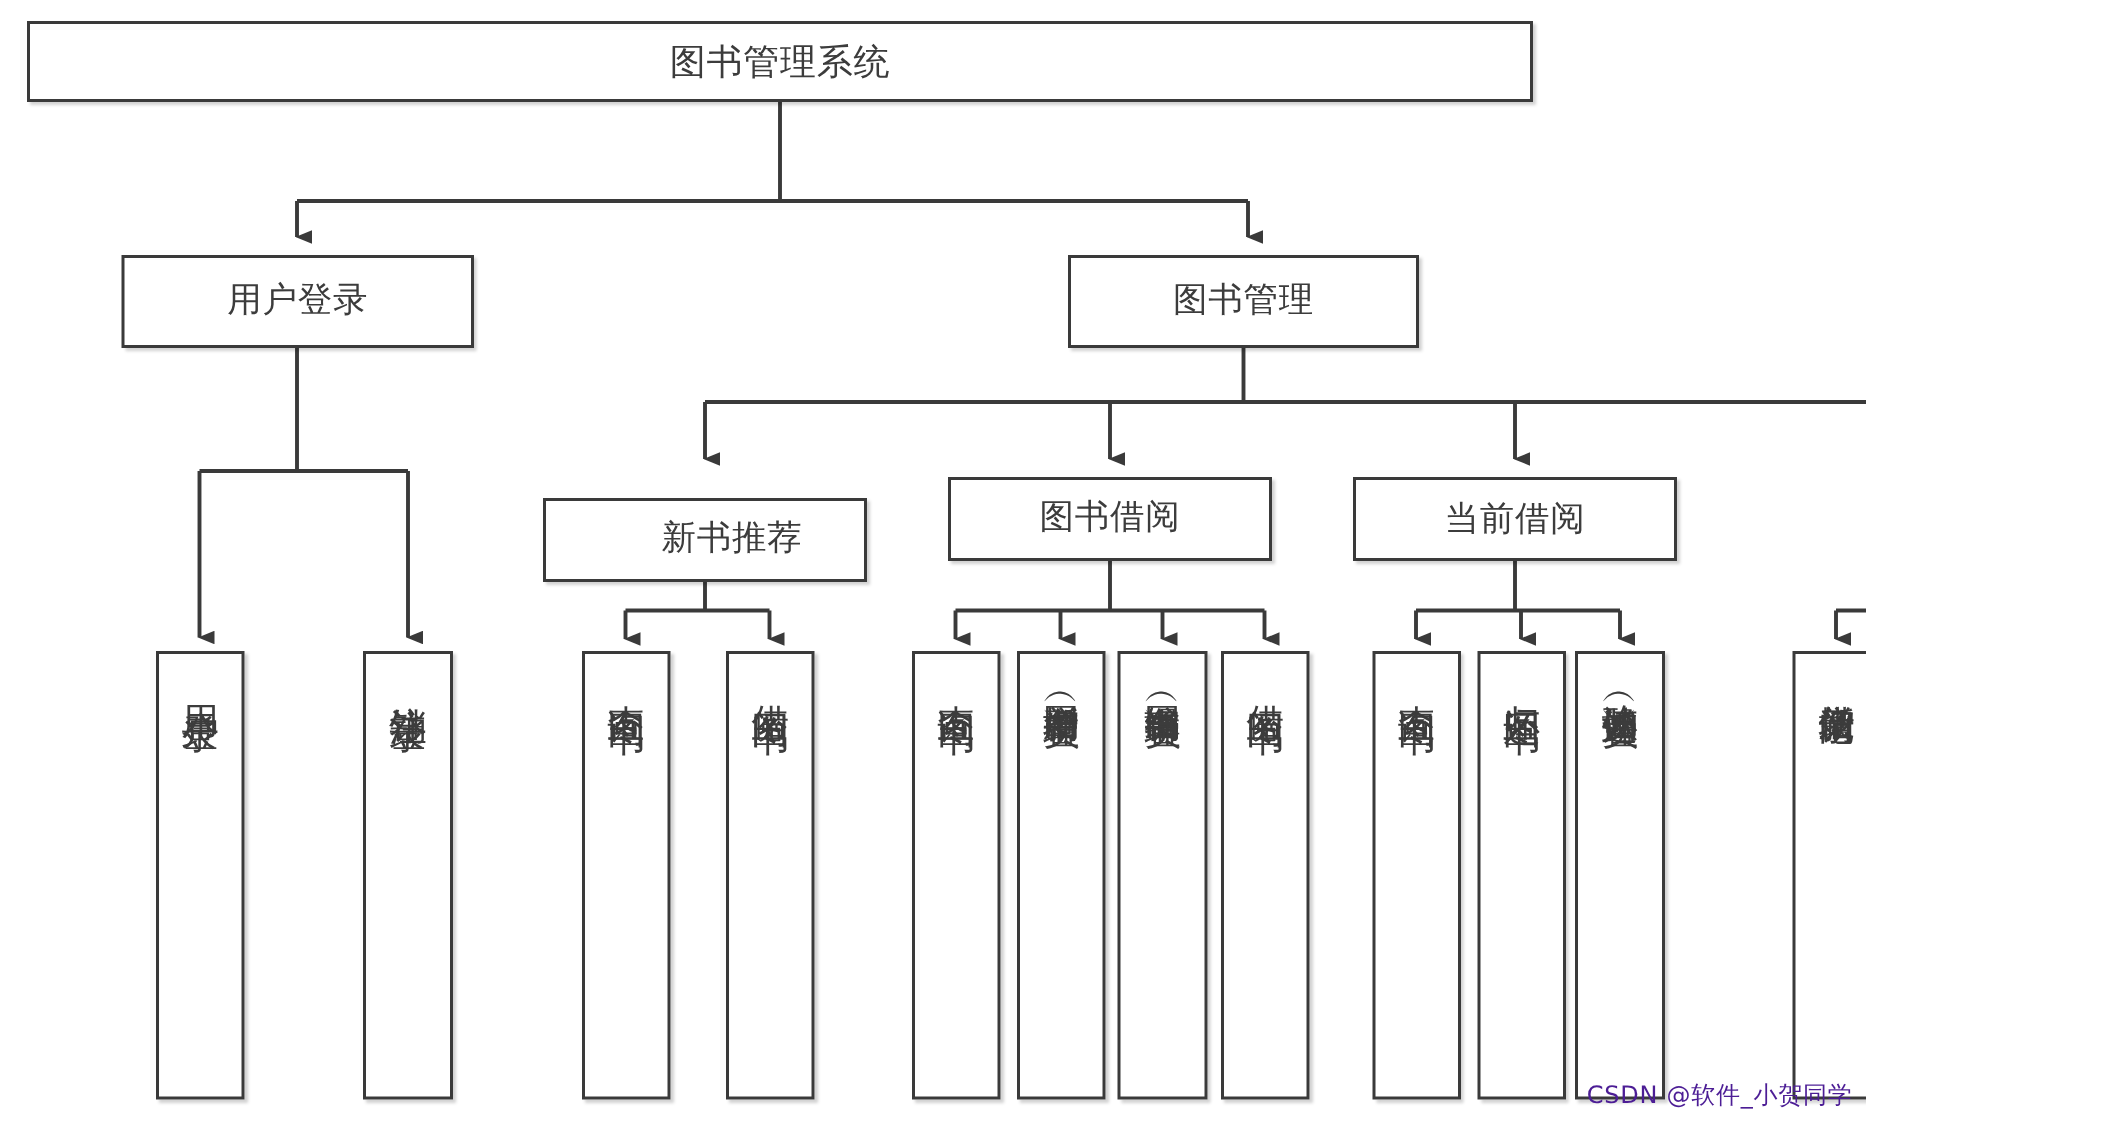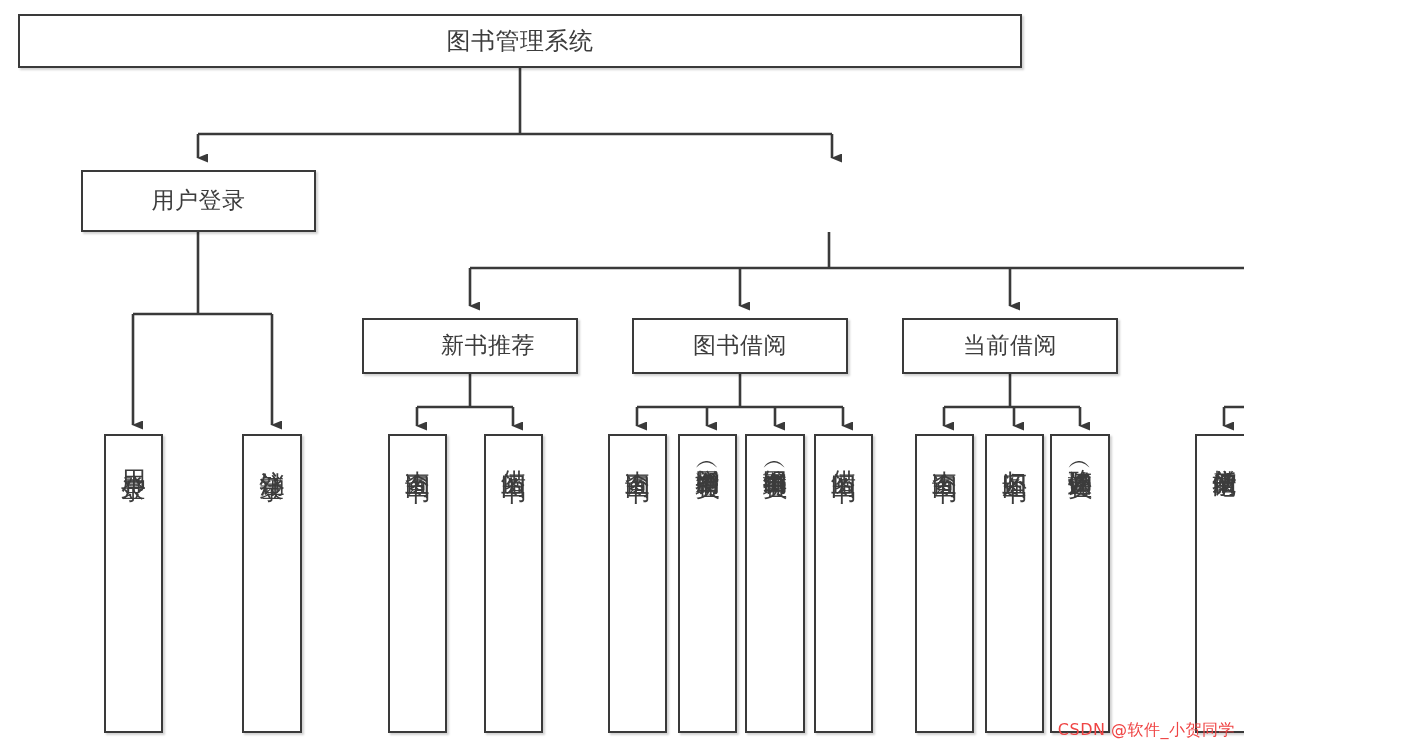--- a/index.html
+++ b/index.html
@@ -65,21 +65,21 @@
   }
   .node.vert.tall .label {
     font-size: 24px;
     letter-spacing: 1px;
   }
   #watermark {
     position: absolute;
     right: 9px;
     bottom: 6px;
     font-size: 16px;
-    color: #ef4444;
+    color: #4c1d95;
     white-space: nowrap;
     letter-spacing: 0.5px;
   }
 </style>
 </head>
 <body>
 
 <div id="canvas">
 
   <svg id="wires" viewBox="0 0 1405 747">
@@ -132,22 +132,25 @@
     </g>
   </svg>
 
   <div class="node horiz root" style="left:18px; top:14px; width:1004px; height:54px;">
     <span class="label">图书管理系统</span>
   </div>
 
   <div class="node horiz" style="left:81px; top:170px; width:235px; height:62px;">
     <span class="label">用户登录</span>
   </div>
-
-  <div class="node horiz" style="left:362px; top:318px; width:216px; height:56px;padding-left:36px;">
+  <div class="node horiz" style="left:712px; top:170px; width:234px; height:62px;">
+    <span class="label">图书管理</span>
+  </div>
+
+  <div class="node horiz" style="left:362px; top:332px; width:216px; height:56px;padding-left:36px;">
     <span class="label">新书推荐</span>
   </div>
   <div class="node horiz" style="left:632px; top:318px; width:216px; height:56px;justify-content:center;">
     <span class="label">图书借阅</span>
   </div>
   <div class="node horiz" style="left:902px; top:318px; width:216px; height:56px;font-family:Liberation Serif, serif;">
     <span class="label">当前借阅</span>
   </div>
 
   <div class="node vert" style="left:104px; top:434px; width:59px; height:299px;">

